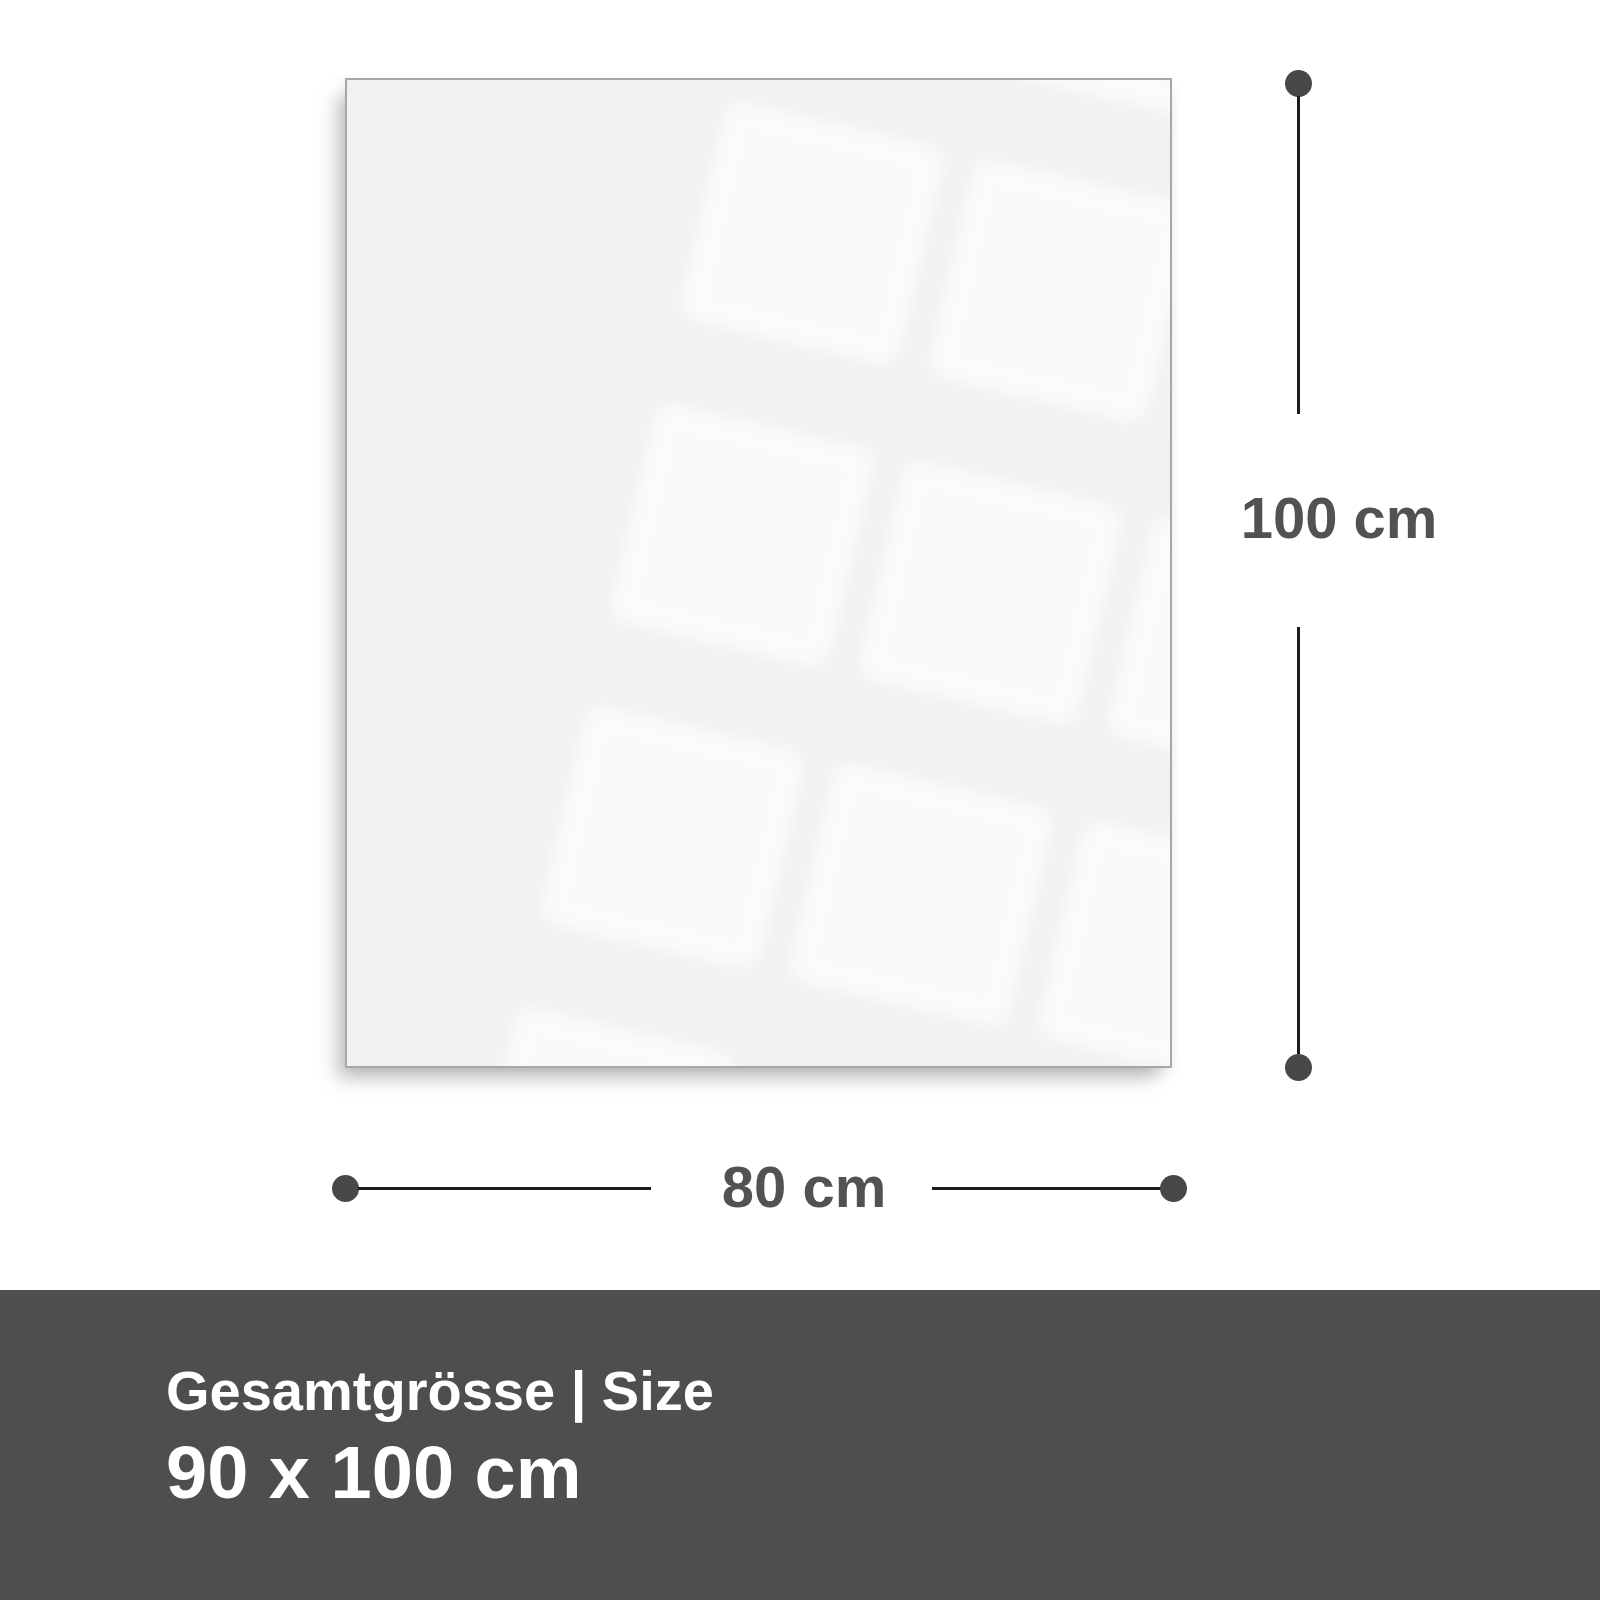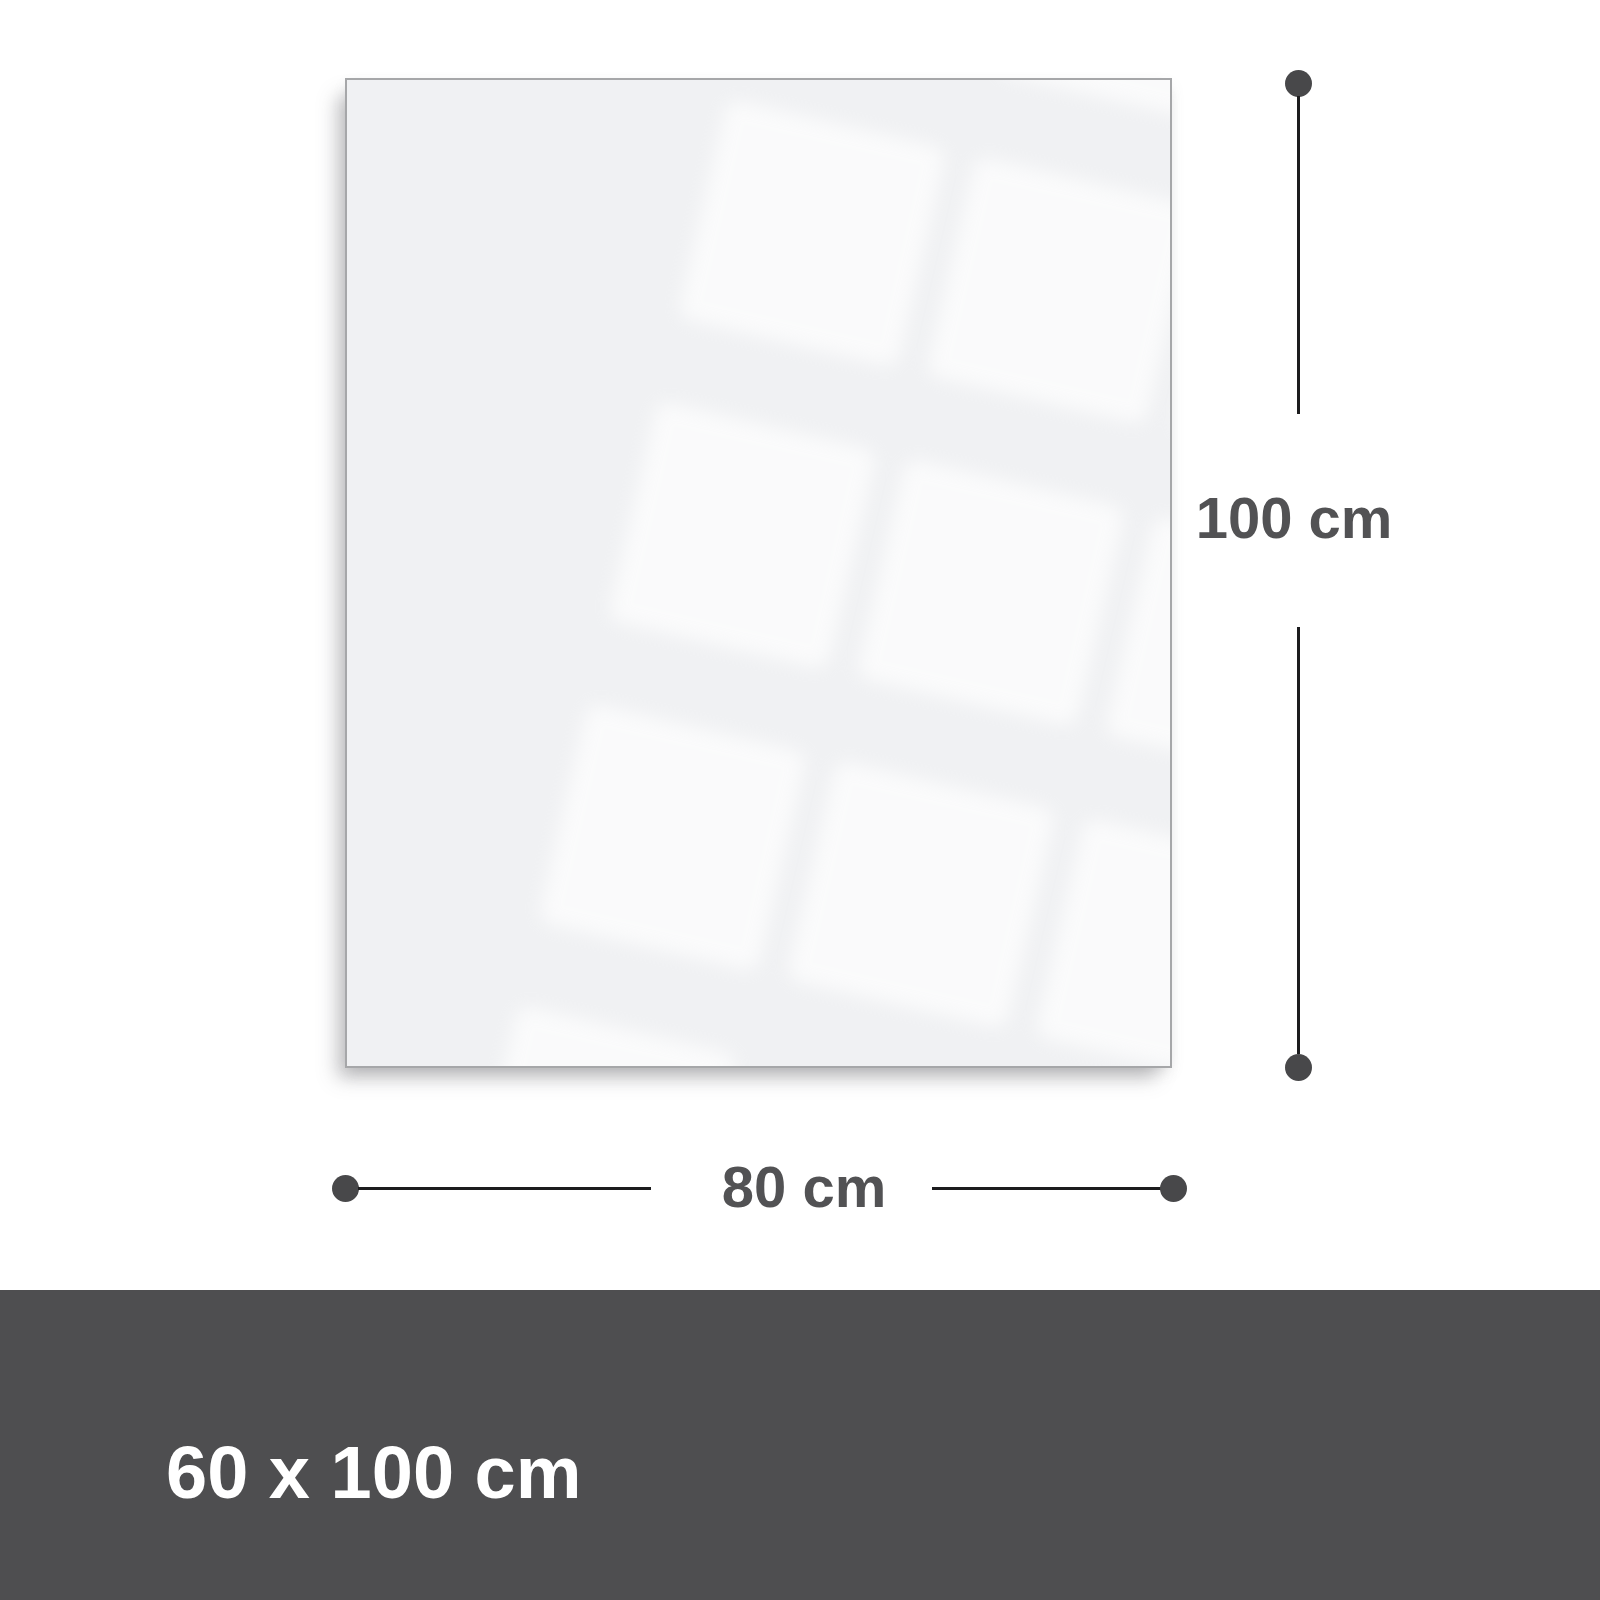--- a/index.html
+++ b/index.html
@@ -78,21 +78,21 @@
     font-size: 58px;
     font-weight: bold;
     color: #525254;
     line-height: 1;
     white-space: nowrap;
   }
 
   
   .hdim-dot-top    { left: 1285px; top: 70px; }
   .hdim-seg-top    { left: 1297px; top: 96px;  height: 318px; }
-  .hdim-label      { left: 1294px; top: 489px; }
+  .hdim-label      { left: 1339px; top: 489px; }
   .hdim-seg-bottom { left: 1297px; top: 627px; height: 427px; }
   .hdim-dot-bottom { left: 1285px; top: 1054px; }
 
   
   .wdim-dot-left  { left: 332px;  top: 1175px; }
   .wdim-seg-left  { left: 358px;  top: 1187px; width: 293px; }
   .wdim-label     { left: 804px;  top: 1158px; }
   .wdim-seg-right { left: 932px;  top: 1187px; width: 229px; }
   .wdim-dot-right { left: 1160px; top: 1175px; }
 
@@ -157,15 +157,16 @@
   <div class="dim-line-v hdim-seg-bottom"></div>
   <div class="dim-dot hdim-dot-bottom"></div>
 
   <div class="dim-dot wdim-dot-left"></div>
   <div class="dim-line-h wdim-seg-left"></div>
   <div class="dim-label wdim-label">80 cm</div>
   <div class="dim-line-h wdim-seg-right"></div>
   <div class="dim-dot wdim-dot-right"></div>
 
   <div class="footer"></div>
-  <div class="footer-size">60 x 100 cm</div>
+  <div class="footer-title">Gesamtgrösse | Size</div>
+  <div class="footer-size">90 x 100 cm</div>
 
 </div>
 
 </body></html>

